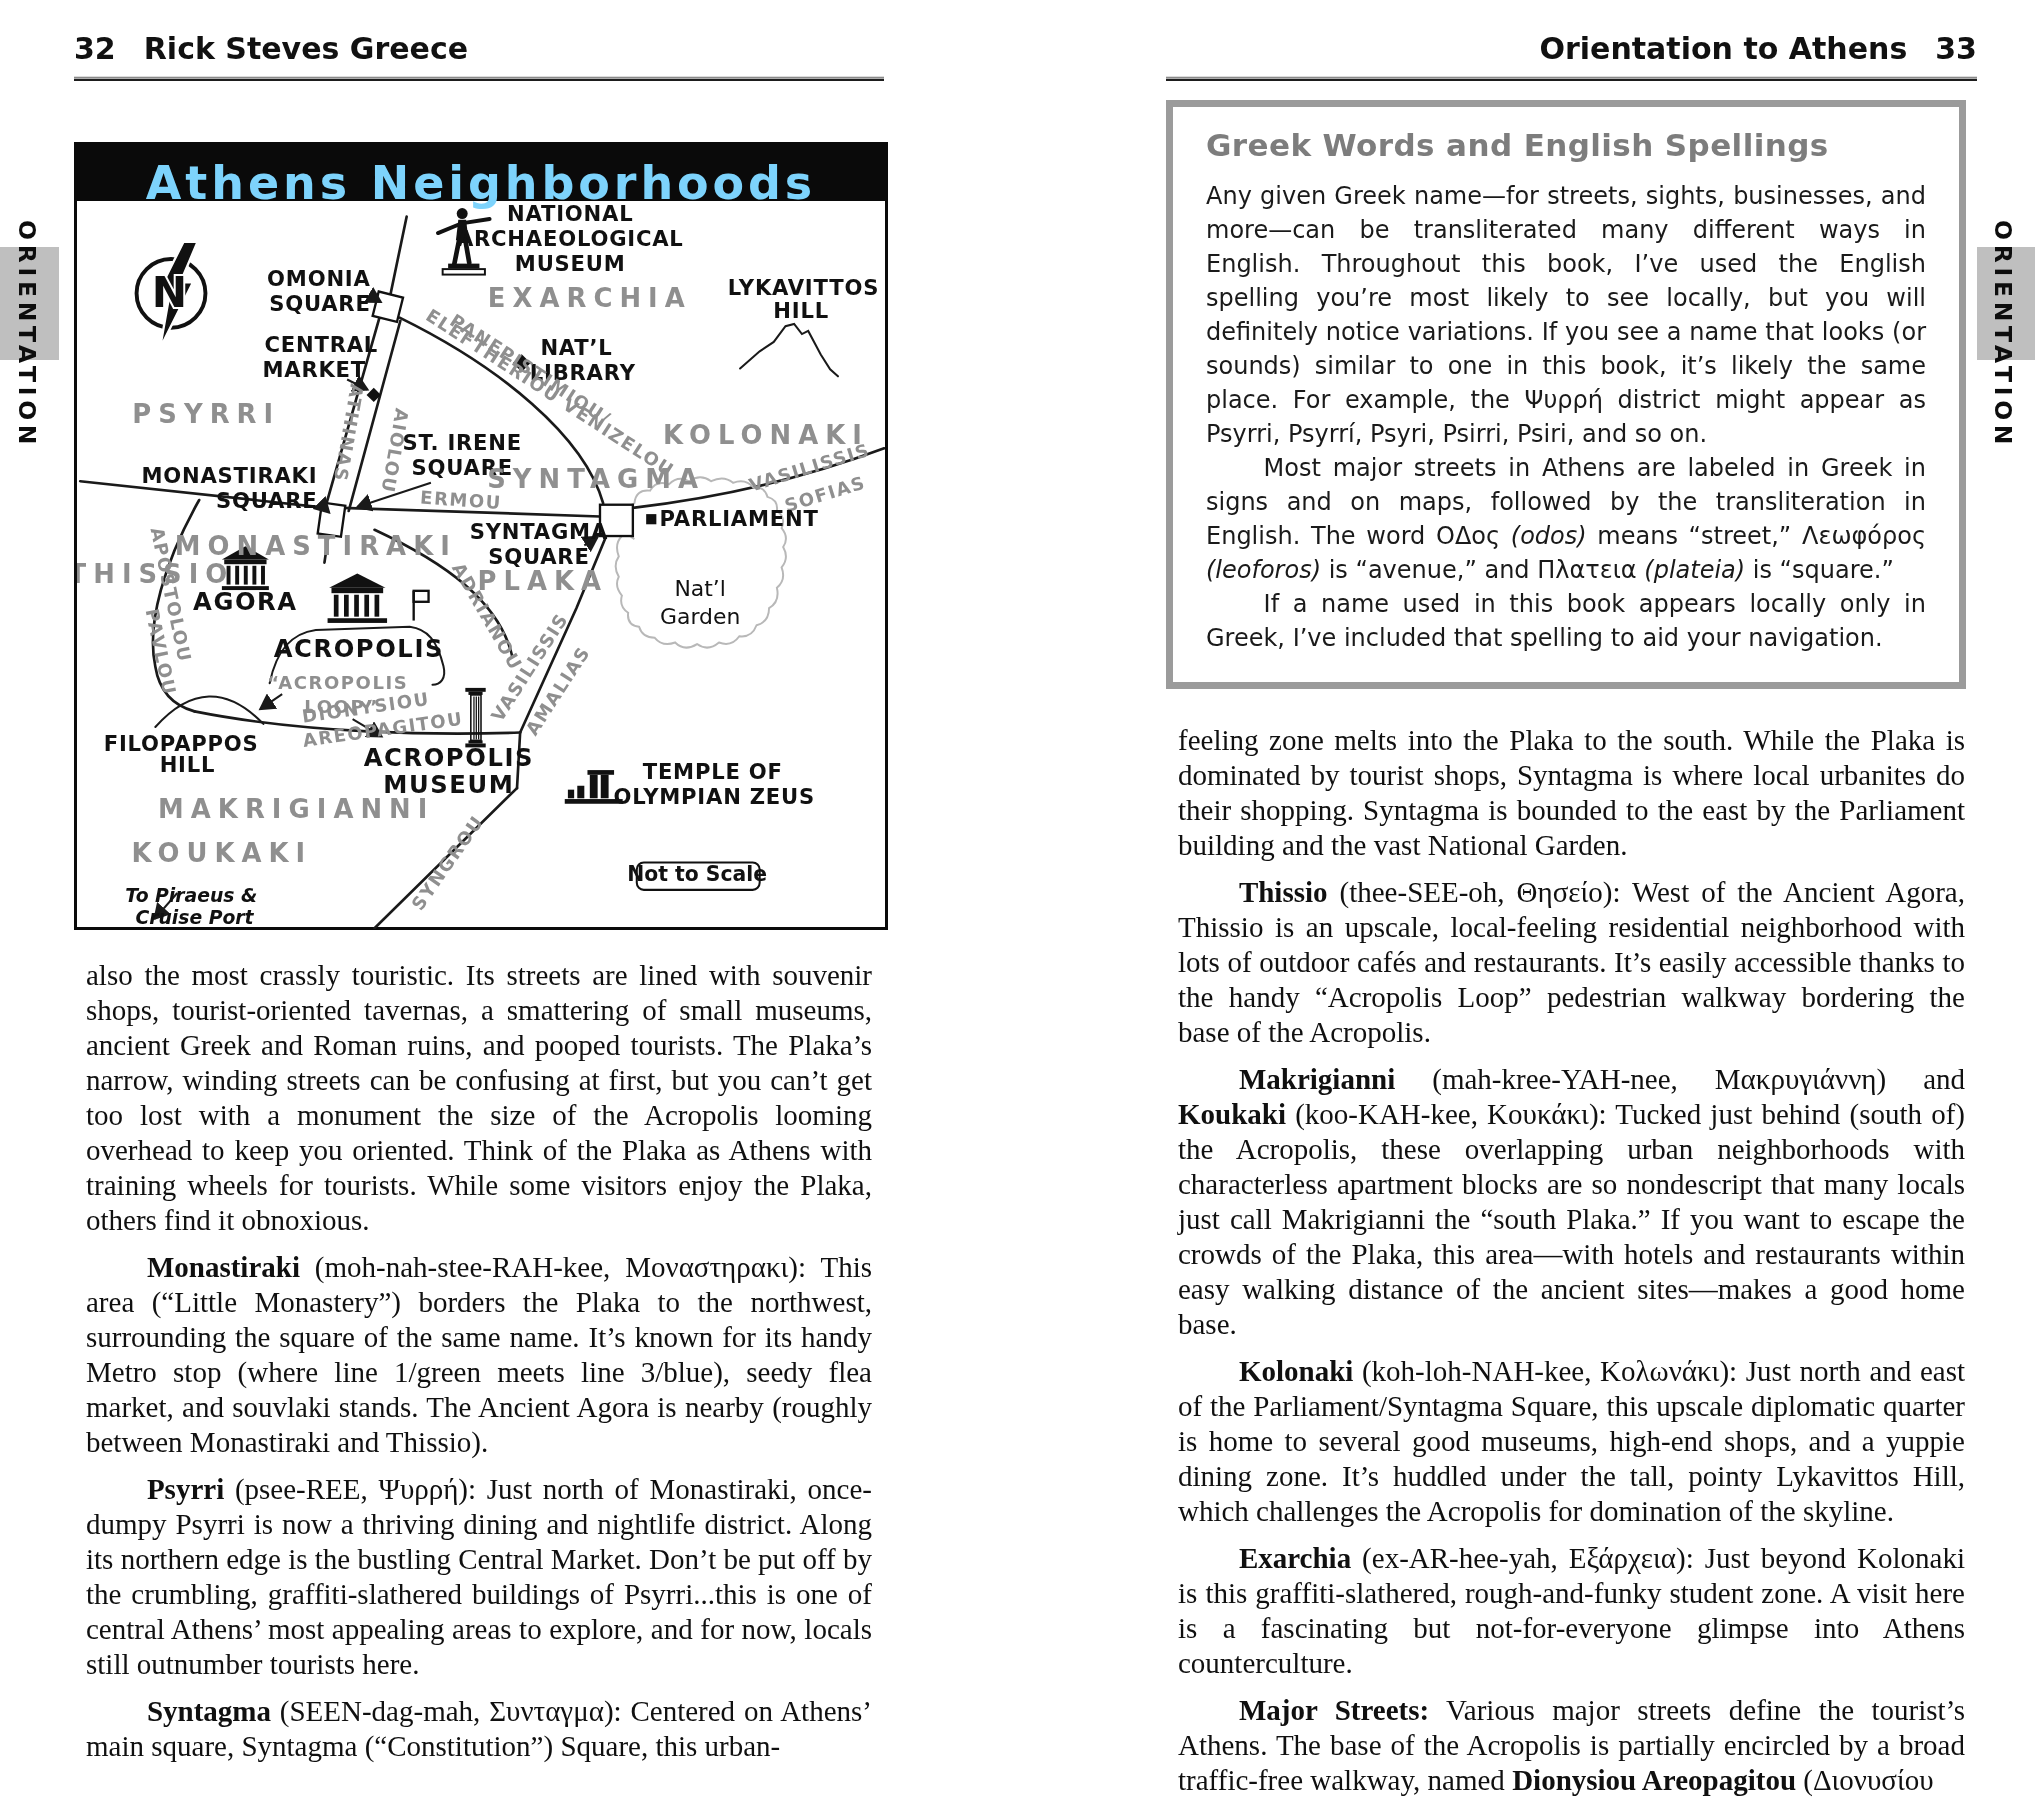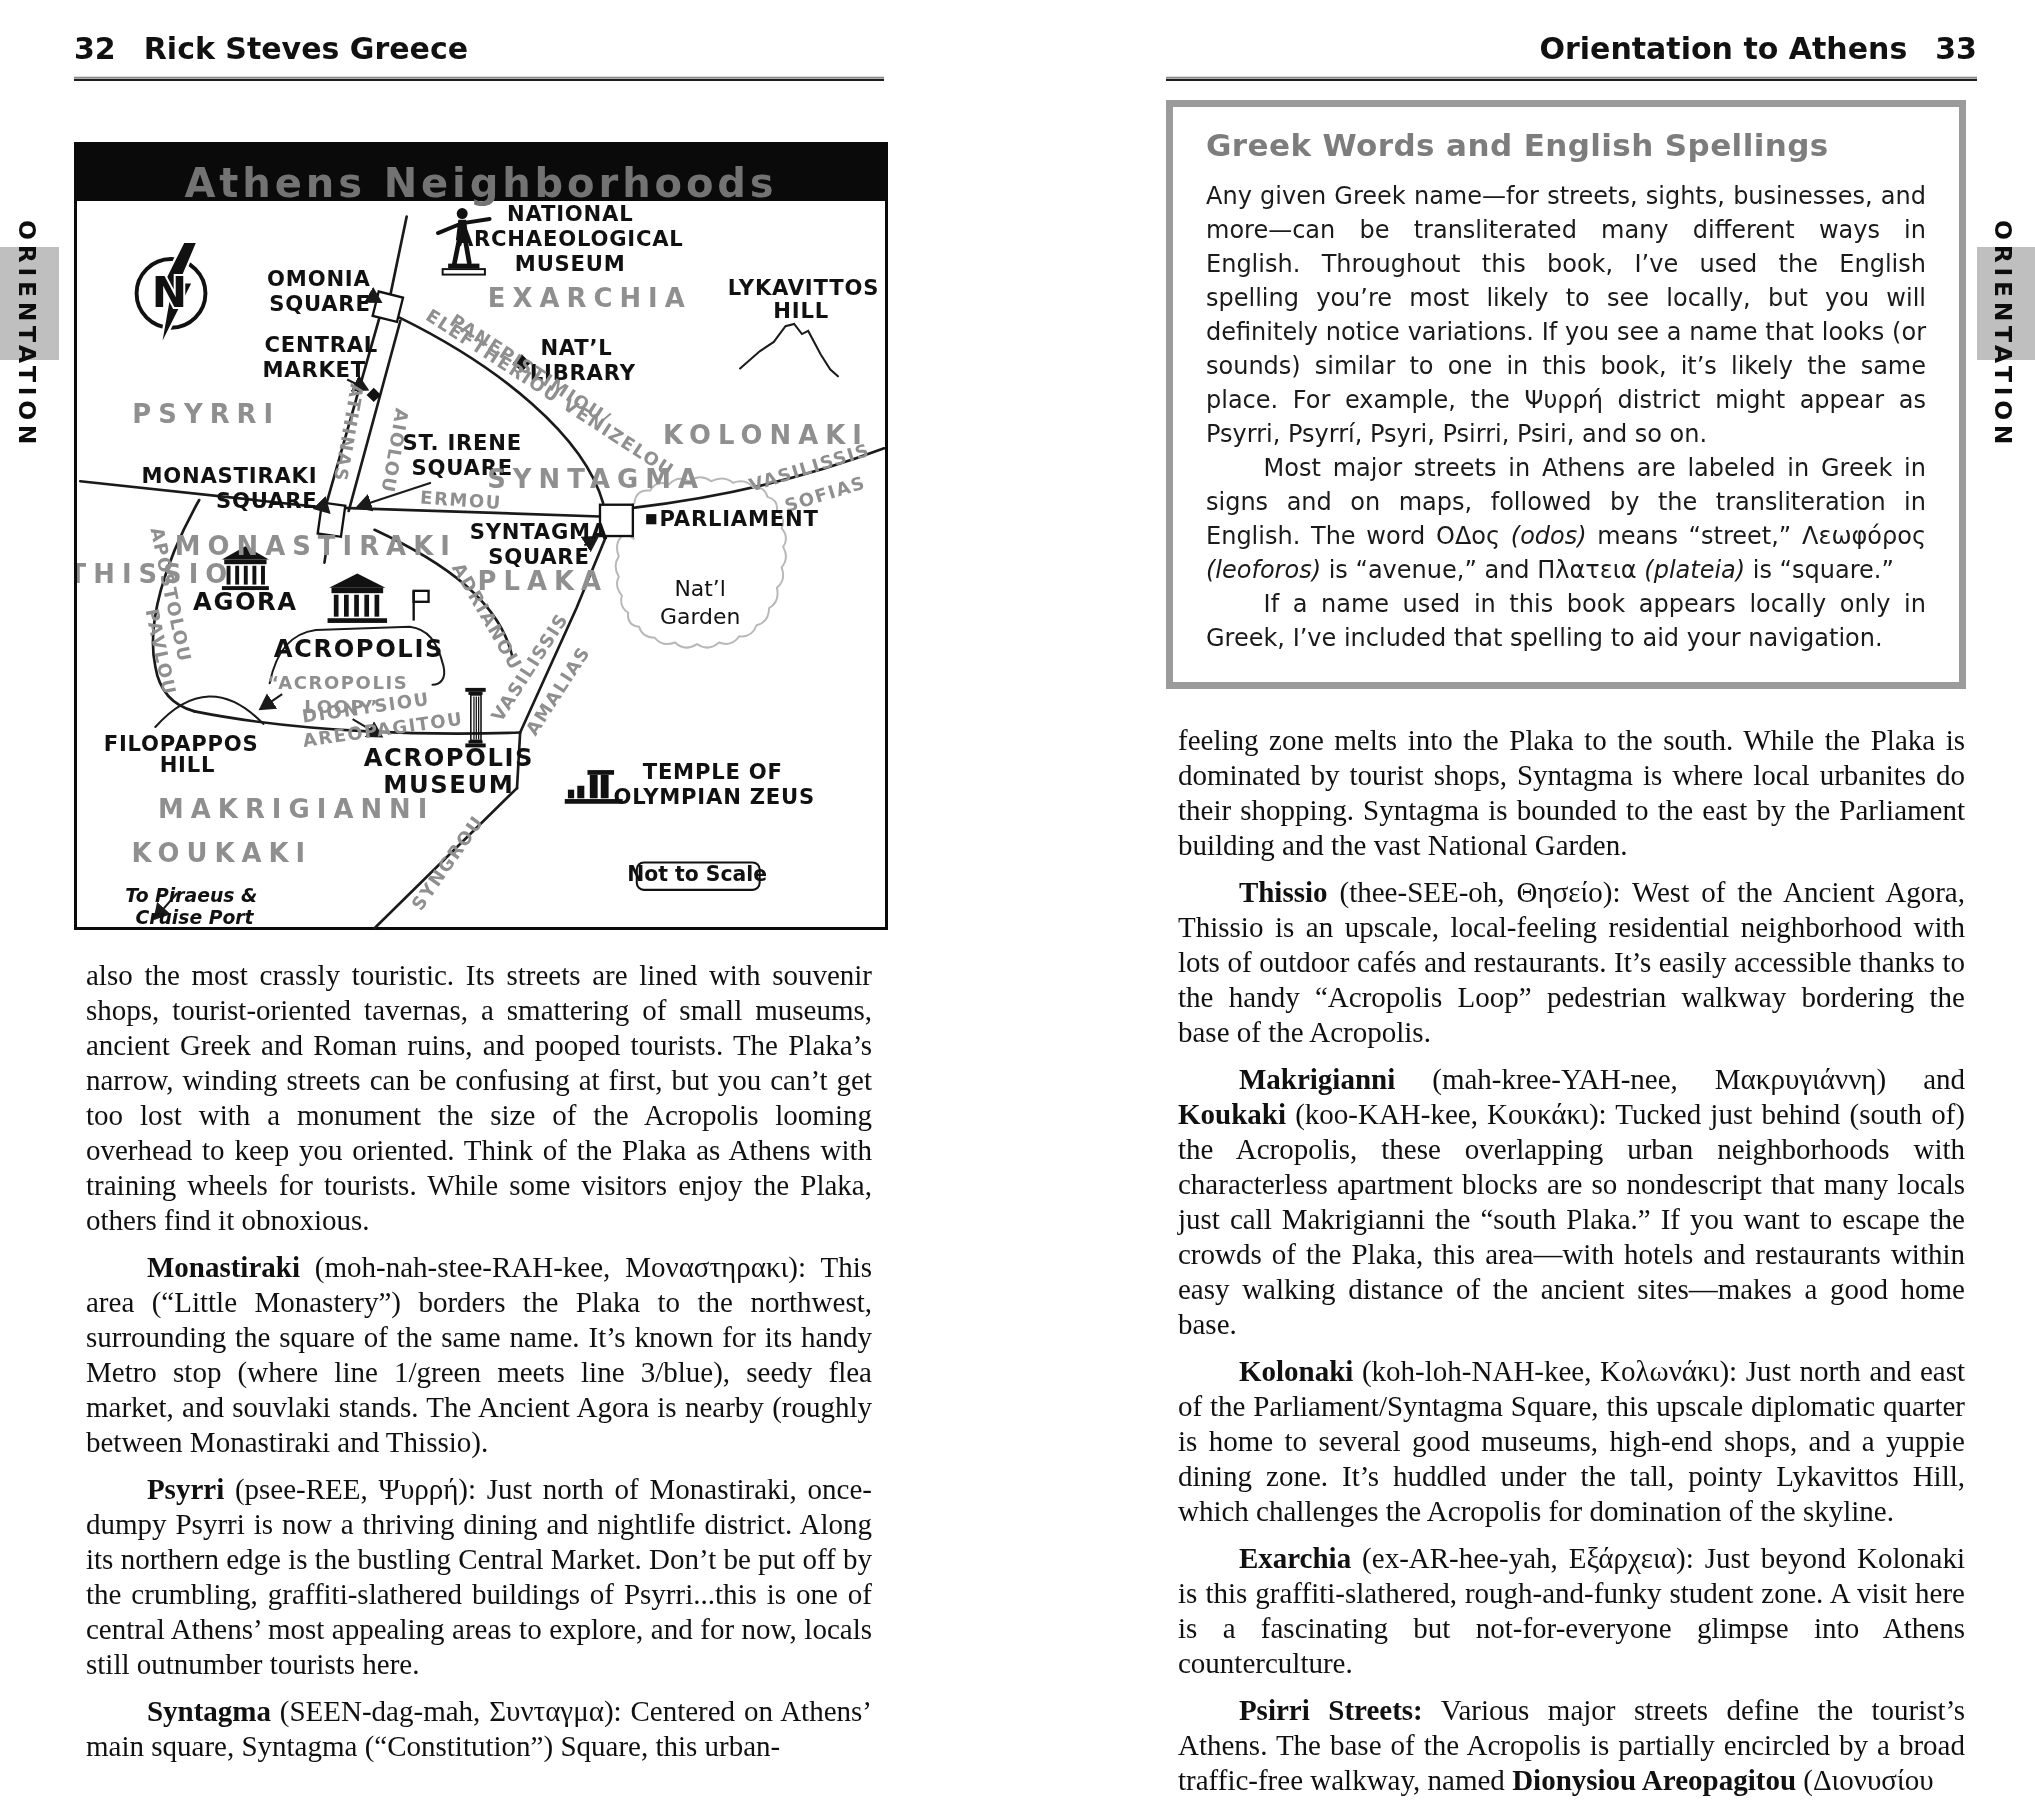--- a/index.html
+++ b/index.html
@@ -10,21 +10,21 @@
   .hdr .pagenum{margin:0 14px;}
   .rule{position:absolute;height:2.3px;background:#1d1d1d;box-shadow:0 -2.3px 0 #8a8a8a;}
   
   .tab{position:absolute;background:#bfbfbf;}
   .vtab{position:absolute;writing-mode:vertical-rl;font-family:"DejaVu Sans",sans-serif;
         font-weight:bold;font-size:23.5px;letter-spacing:4.7px;color:#0d0d0d;}
   
   .map{position:absolute;left:74px;top:142px;width:814px;height:788px;
        border:3.1px solid #0a0a0a;box-sizing:border-box;background:#fff;}
   .map-titlebar{height:56px;background:#0a0a0a;display:flex;align-items:center;justify-content:center;}
-  .map-title{font-family:"DejaVu Sans",sans-serif;font-weight:bold;font-size:40px;color:#737373;letter-spacing:3.9px;margin-top:20px;}
+  .map-title{font-family:"DejaVu Sans",sans-serif;font-weight:bold;font-size:46px;color:#7dd3fc;letter-spacing:3.9px;margin-top:20px;}
   svg text{font-family:"DejaVu Sans",sans-serif;}
   .ml-poi{font-weight:bold;font-size:27px;fill:#111;letter-spacing:1px;}
   .ml-poib{font-weight:bold;font-size:31px;fill:#111;letter-spacing:2px;}
   .ml-hood{font-weight:bold;font-size:33px;fill:#8f8f8f;letter-spacing:9px;}
   .ml-street{font-weight:bold;font-size:23px;fill:#8f8f8f;letter-spacing:2px;}
   .ml-hand{font-size:28px;fill:#111;}
   .ml-handi{font-style:italic;font-weight:bold;font-size:24px;fill:#111;}
   .ml-scale{font-weight:bold;font-size:26px;fill:#111;}
   .street-line{stroke:#1a1a1a;stroke-width:3.4;fill:none;stroke-linecap:round;}
   .thin-line{stroke:#1a1a1a;stroke-width:2.6;fill:none;stroke-linecap:round;}
@@ -249,15 +249,15 @@
   <p class="ind">Most major streets in Athens are labeled in Greek in signs and on maps, followed by the transliteration in English. The word ΟΔος <i>(odos)</i> means “street,” Λεωφόρος <i>(leoforos)</i> is “avenue,” and Πλατεια <i>(plateia)</i> is “square.”</p>
   <p class="ind">If a name used in this book appears locally only in Greek, I’ve included that spelling to aid your navigation.</p>
 </div>
 
 <div class="bodycol" id="right-body" style="left:1166px;top:711px;width:811px;">
   <p>feeling zone melts into the Plaka to the south. While the Plaka is dominated by tourist shops, Syntagma is where local urbanites do their shopping. Syntagma is bounded to the east by the Parliament building and the vast National Garden.</p>
   <p class="ind"><b>Thissio</b> (thee-SEE-oh, Θησείο): West of the Ancient Agora, Thissio is an upscale, local-feeling residential neighborhood with lots of outdoor cafés and restaurants. It’s easily accessible thanks to the handy “Acropolis Loop” pedestrian walkway bordering the base of the Acropolis.</p>
   <p class="ind"><b>Makrigianni</b> (mah-kree-YAH-nee, Μακρυγιάννη) and <b>Koukaki</b> (koo-KAH-kee, Κουκάκι): Tucked just behind (south of) the Acropolis, these overlapping urban neighborhoods with characterless apartment blocks are so nondescript that many locals just call Makrigianni the “south Plaka.” If you want to escape the crowds of the Plaka, this area—with hotels and restaurants within easy walking distance of the ancient sites—makes a good home base.</p>
   <p class="ind"><b>Kolonaki</b> (koh-loh-NAH-kee, Κολωνάκι): Just north and east of the Parliament/Syntagma Square, this upscale diplomatic quarter is home to several good museums, high-end shops, and a yuppie dining zone. It’s huddled under the tall, pointy Lykavittos Hill, which challenges the Acropolis for domination of the skyline.</p>
   <p class="ind"><b>Exarchia</b> (ex-AR-hee-yah, Εξάρχεια): Just beyond Kolonaki is this graffiti-slathered, rough-and-funky student zone. A visit here is a fascinating but not-for-everyone glimpse into Athens counterculture.</p>
-  <p class="ind"><b>Psirri Streets:</b> Various major streets define the tourist’s Athens. The base of the Acropolis is partially encircled by a broad traffic-free walkway, named <b>Dionysiou Areopagitou</b> (Διονυσίου</p>
+  <p class="ind"><b>Major Streets:</b> Various major streets define the tourist’s Athens. The base of the Acropolis is partially encircled by a broad traffic-free walkway, named <b>Dionysiou Areopagitou</b> (Διονυσίου</p>
 </div>
 
 
 </body></html>

